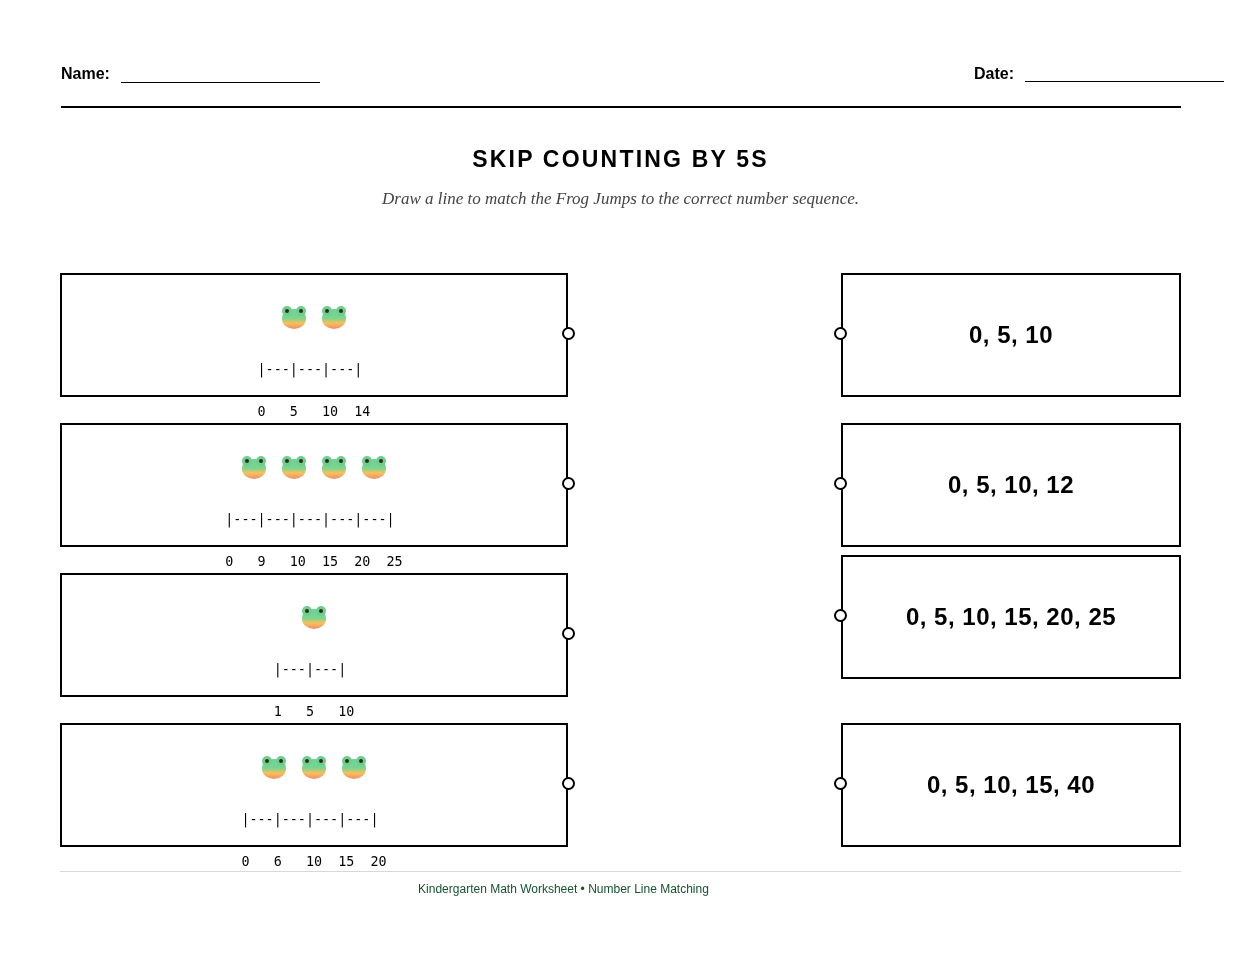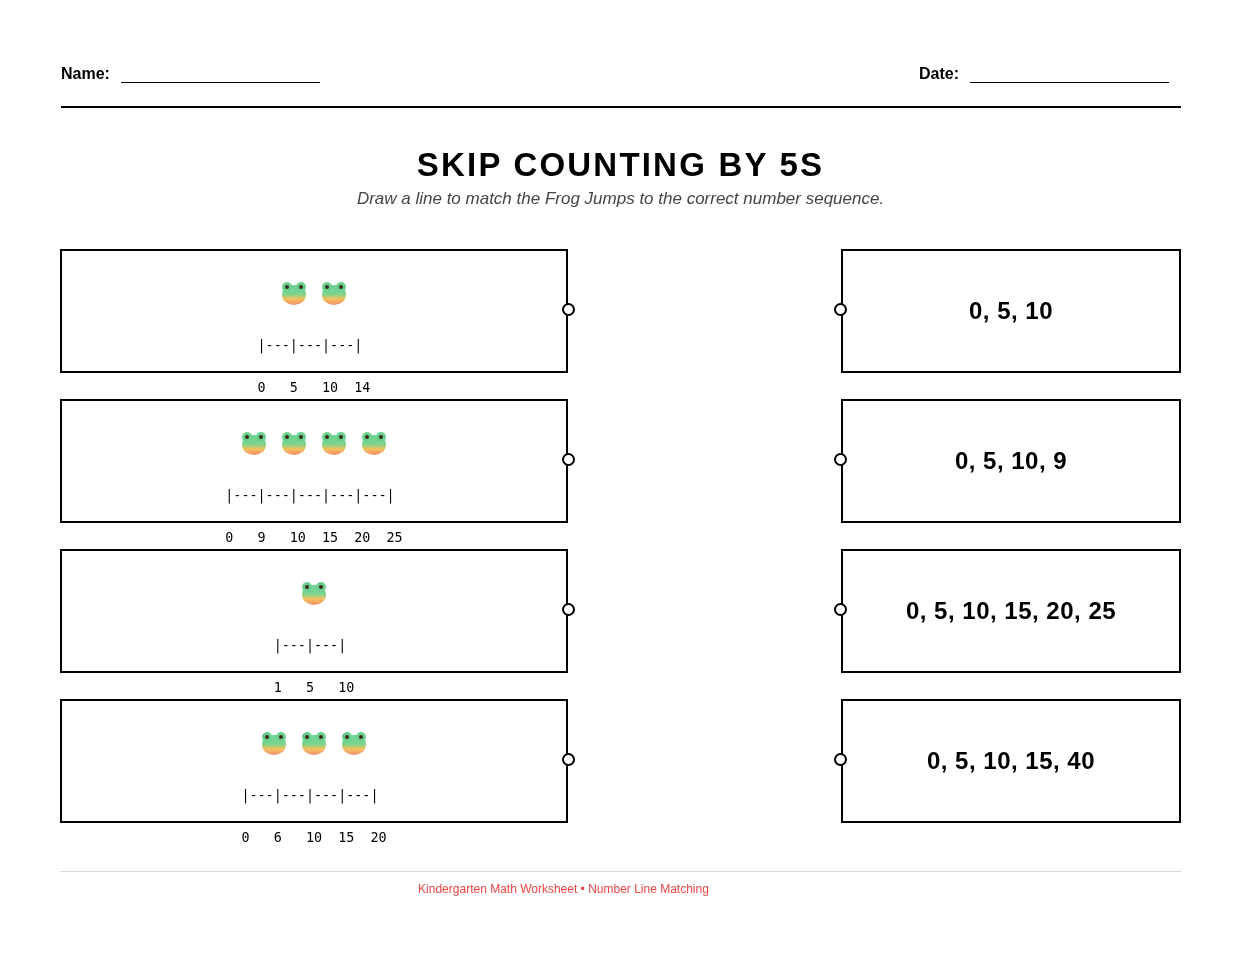--- a/index.html
+++ b/index.html
@@ -4,27 +4,27 @@
   <style>
     html, body { margin: 0; padding: 0; background: #ffffff; }
     body { width: 1241px; height: 956px; position: relative; font-family: "Liberation Sans", sans-serif; color: #000; overflow: hidden; }
 
     .header { position: absolute; left: 61px; top: 60px; width: 1120px; height: 48px; border-bottom: 2px solid #000; box-sizing: border-box; }
     .field { position: absolute; top: 5px; display: flex; align-items: flex-end; }
     .field .label { font-weight: bold; font-size: 16px; line-height: 18px; }
     .field .blank { display: inline-block; border-bottom: 1.5px solid #000; margin-left: 11px; height: 14px; }
     .field.name { left: 0; }
     .field.name .blank { width: 199px; }
-    .field.date { left: 858px; }
+    .field.date { left: 913px; align-items: center; }
     .field.date .blank { width: 199px; }
 
-    .title { position: absolute; left: 0; width: 1241px; top: 146px; text-align: center; font-weight: bold; font-size: 33px; letter-spacing: 2.2px; }
-    .subtitle { position: absolute; left: 0; width: 1241px; top: 189px; text-align: center; font-style: italic; font-size: 17px; color: #444; }
+    .title { position: absolute; left: 0; width: 1241px; top: 146px; text-align: center; font-weight: bold; font-size: 23px; letter-spacing: 2.2px; }
+    .subtitle { position: absolute; left: 0; width: 1241px; top: 189px; text-align: center; font-style: italic; font-size: 17px; color: #444; font-family: Liberation Serif, serif; }
 
-    .card { position: absolute; border: 2px solid #000; box-sizing: border-box; background: #fff; }
+    .card { position: absolute; border: 2px solid #000; box-sizing: border-box; background: #fff; margin-top: 24px; }
     .left-card { left: 60px; width: 508px; height: 124px; }
     .right-card { left: 841px; width: 340px; height: 124px; }
 
     .dot { position: absolute; width: 13px; height: 13px; border: 2px solid #000; border-radius: 50%; background: #fff; box-sizing: border-box; top: 52px; }
     .left-card .dot { right: -9px; }
     .right-card .dot { left: -9px; }
 
     .frog-area { position: absolute; left: 0; right: 0; top: 30px; display: flex; flex-direction: column; align-items: center; }
     .frogs { display: flex; gap: 14px; height: 26px; align-items: center; }
     .frog { width: 26px; height: 24px; position: relative; }
@@ -34,21 +34,21 @@
     .frog .eye.l { left: 1px; }
     .frog .eye.r { left: 15px; }
 
     .numline { font-family: "DejaVu Sans Mono", monospace; font-size: 13.4px; line-height: 14px; white-space: pre; margin-top: 4px; }
     .numline .ticks { display: block; }
     .numline .labels { display: block; }
 
     .seq { position: absolute; left: 0; right: 0; top: 0; bottom: 0; display: flex; align-items: center; justify-content: center; font-weight: bold; font-size: 24px; letter-spacing: 0.5px; }
 
     .footer { position: absolute; left: 60px; top: 871px; width: 1121px; border-top: 1px solid #d8d8d8; }
-    .footer-text { position: absolute; left: 0; width: 1127px; top: 882px; text-align: center; font-size: 12px; color: #ef4444; }
+    .footer-text { position: absolute; left: 0; width: 1127px; top: 882px; text-align: center; font-size: 12px; color: #14532d; }
   </style>
 </head>
 <body>
 
 <div class="header">
   <div class="field name">
     <span class="label">Name:</span>
     <span class="blank"></span>
   </div>
   <div class="field date">
@@ -157,23 +157,23 @@
   </div>
   <span class="dot"></span>
 </div>
 
 <div class="card right-card" style="top:249px">
   <span class="dot"></span>
   <div class="seq">0, 5, 10</div>
 </div>
 <div class="card right-card" style="top:399px">
   <span class="dot"></span>
-  <div class="seq">0, 5, 10, 9</div>
+  <div class="seq">0, 5, 10, 12</div>
 </div>
-<div class="card right-card" style="top:549px">
+<div class="card right-card" style="top:531px">
   <span class="dot"></span>
   <div class="seq">0, 5, 10, 15, 20, 25</div>
 </div>
 <div class="card right-card" style="top:699px">
   <span class="dot"></span>
   <div class="seq">0, 5, 10, 15, 40</div>
 </div>
 
 <div class="footer"></div>
 <div class="footer-text">Kindergarten Math Worksheet • Number Line Matching</div>

